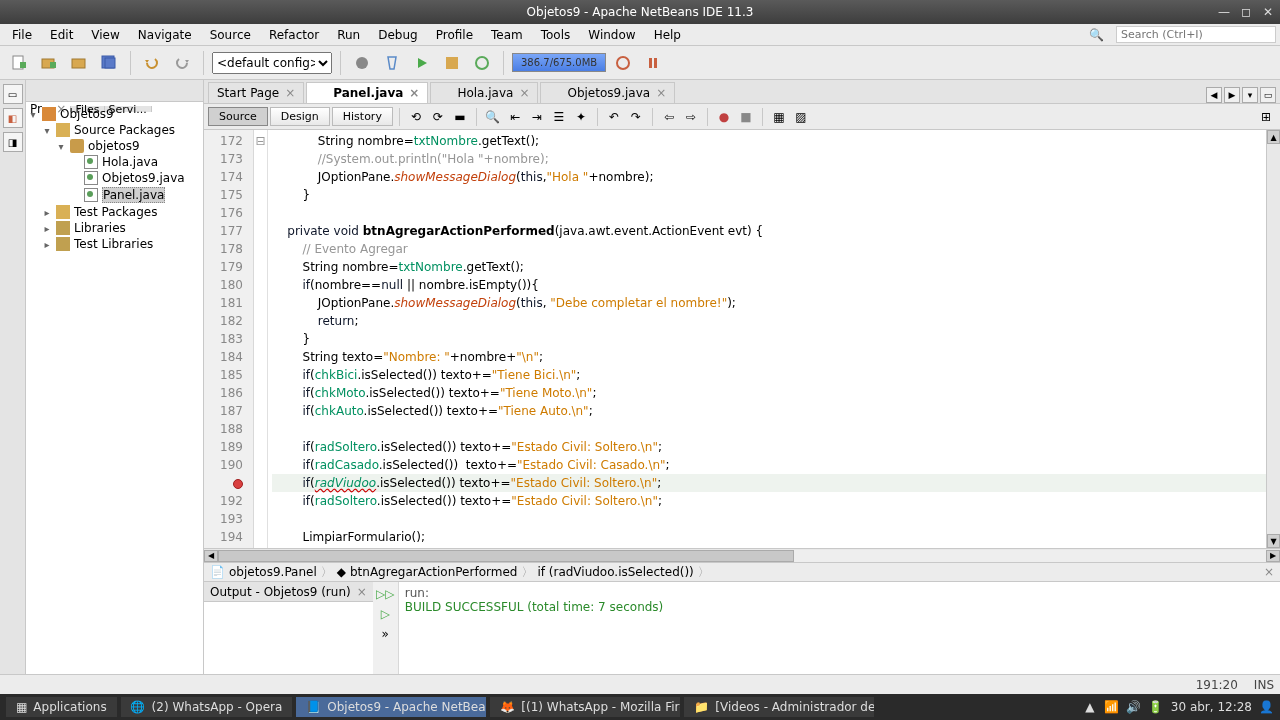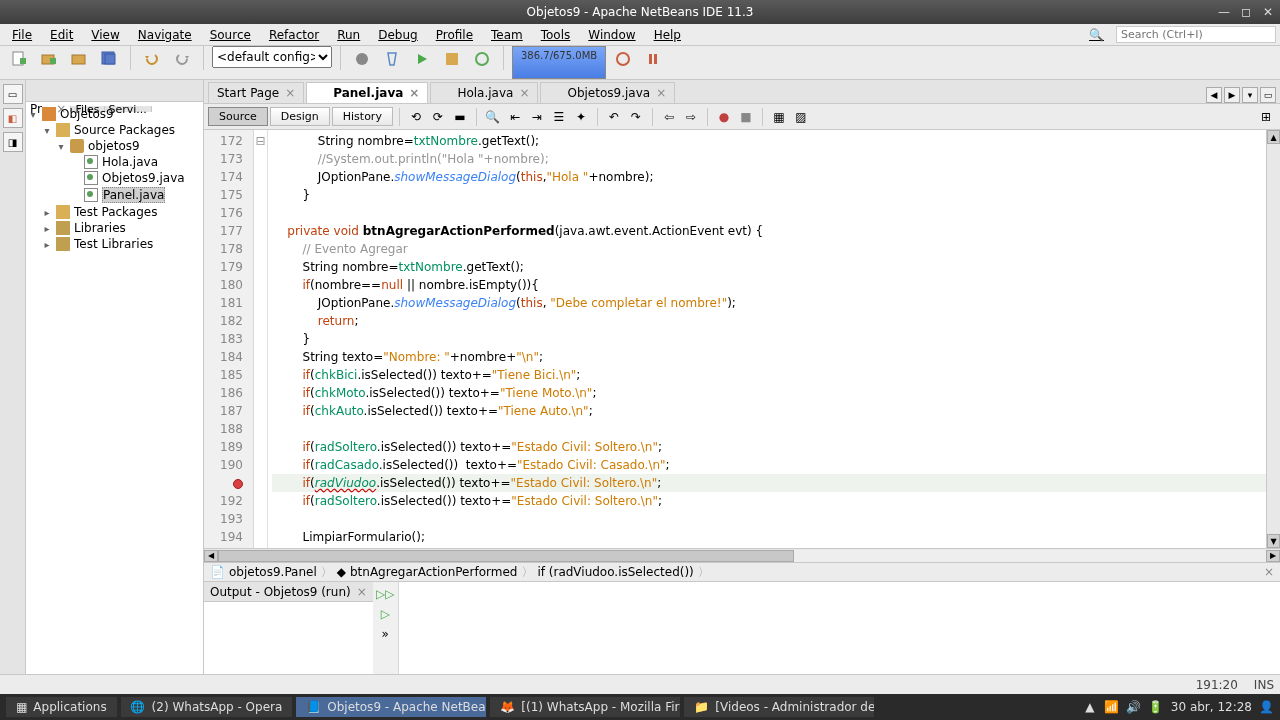--- a/index.html
+++ b/index.html
@@ -4,25 +4,25 @@
 <style>
 * { margin: 0; padding: 0; box-sizing: border-box; font-family: "DejaVu Sans", sans-serif; font-size: 12px; }
 body { background: #e8e8e8; width: 1280px; height: 720px; overflow: hidden; display: flex; flex-direction: column; }
 
 .titlebar { height: 24px; background: linear-gradient(#5a5a5a,#3d3d3d); color: #fff; display: flex; align-items: center; justify-content: center; position: relative; }
 .titlebar .title { font-size: 12px; }
 .winctl { position: absolute; right: 4px; display: flex; gap: 6px; }
 .winctl span { width: 16px; height: 16px; display: inline-flex; align-items: center; justify-content: center; color: #ddd; cursor: pointer; }
 
 .menubar { height: 22px; background: #ececec; border-bottom: 1px solid #c8c8c8; display: flex; align-items: center; padding: 0 4px; gap: 2px; }
-.menubar span { padding: 2px 8px; cursor: pointer; text-decoration: underline; }
+.menubar span { padding: 2px 8px; cursor: pointer; }
 .menubar .search { margin-left: auto; display: flex; align-items: center; gap: 4px; }
 .menubar .search input { border: 1px solid #ccc; padding: 1px 4px; width: 160px; font-size: 11px; color: #999; }
 
-.toolbar { height: 34px; background: #ececec; border-bottom: 1px solid #c8c8c8; display: flex; padding: 0 6px; gap: 4px; }
+.toolbar { height: 34px; background: #ececec; border-bottom: 1px solid #c8c8c8; display: flex; align-items: center; padding: 0 6px; gap: 4px; }
 .toolbar .sep { width: 1px; height: 24px; background: #c8c8c8; margin: 0 4px; }
 .toolbar .btn { width: 26px; height: 26px; border: 1px solid transparent; display: inline-flex; align-items: center; justify-content: center; cursor: pointer; }
 .toolbar select { height: 22px; width: 120px; }
 .toolbar .mem { background: linear-gradient(#7aa6f7,#4a7ee5); color: #333; font-size: 10px; padding: 3px 8px; border: 1px solid #888; }
 
 .mainrow { flex: 1; display: flex; min-height: 0; }
 .leftgutter { width: 26px; background: #e4e4e4; border-right: 1px solid #c8c8c8; display: flex; flex-direction: column; align-items: center; padding-top: 4px; gap: 4px; }
 .leftgutter .gbtn { width: 20px; height: 20px; border: 1px solid #aaa; background: #f5f5f5; cursor: pointer; display: flex; align-items: center; justify-content: center; font-size: 10px; }
 
 .projpane { width: 178px; background: #fff; border-right: 1px solid #c8c8c8; display: flex; flex-direction: column; }
@@ -58,23 +58,23 @@
 .edtoolbar .tbtn.active { background: #d0d0d0; border-color: #888; }
 .edtoolbar .sep2 { width: 1px; height: 18px; background: #c8c8c8; margin: 0 4px; }
 .edtoolbar .ibtn { width: 20px; height: 20px; display:inline-flex; align-items:center; justify-content:center; cursor:pointer; }
 
 .codewrap { flex: 1; display: flex; min-height: 0; position: relative; }
 .gutter { width: 50px; background: #f0f0f0; border-right: 1px solid #d8d8d8; text-align: right; padding: 2px 10px 2px 2px; font-family: "DejaVu Sans Mono", monospace; font-size: 13px; color: #888; line-height: 18px; }
 .foldgut { width: 14px; background: #fff; border-right: 1px solid #e0e0e0; font-size: 10px; color: #999; line-height: 18px; padding-top: 2px; text-align: center; }
 .code { flex: 1; font-family: "DejaVu Sans Mono", monospace; font-size: 13px; line-height: 18px; padding: 2px 0 10px 4px; white-space: pre; overflow: hidden; position: relative; }
 .code .line { height: 18px; }
 .code .curline { background: #eef3ee; }
-.kw { color: #c2410c; }
+.kw { color: #0f172a; }
 .fld { color: #009060; }
-.fldi { color: #3b82f6; font-style: italic; }
+.fldi { color: #c2410c; font-style: italic; }
 .str { color: #ce7b00; }
 .com { color: #969696; }
 .err { color: #009060; font-style: italic; text-decoration: wavy underline #cc0000; }
 .hscroll { height: 14px; background: #e8e8e8; border-top: 1px solid #c8c8c8; display: flex; align-items: center; }
 .hscroll .arrow { width: 14px; height: 12px; background: #d0d0d0; border:1px solid #aaa; display:inline-flex; align-items:center; justify-content:center; font-size:8px; cursor:pointer; }
 .hscroll .track { flex:1; height:12px; background:#eee; position:relative; }
 .hscroll .thumb { position:absolute; left:0; width:55%; height:100%; background:#c8c8c8; border:1px solid #aaa; }
 .vscroll { width: 14px; background: #e8e8e8; border-left: 1px solid #c8c8c8; display:flex; flex-direction:column; }
 .vscroll .arrow { height:14px; background:#d0d0d0; border:1px solid #aaa; display:flex; align-items:center; justify-content:center; font-size:8px; cursor:pointer;}
 .vscroll .track { flex:1; position:relative; }
@@ -423,20 +423,22 @@
           <span>Output - Objetos9 (run)</span>
           <span class="x">×</span>
         </div>
       <div class="outbody">
         <div class="outgutter">
           <span class="ob" style="color:#4aaa4a">▷▷</span>
           <span class="ob" style="color:#4aaa4a">▷</span>
           <span class="ob">»</span>
         </div>
         <div class="outtext">
+          <div>run:</div>
+          <div class="succ">BUILD SUCCESSFUL (total time: 7 seconds)</div>
         </div>
       </div>
     </div>
   </div>
 </div>
 
 <div class="statusbar">
   <div class="right">
     <span>191:20</span>
     <span>INS</span>

